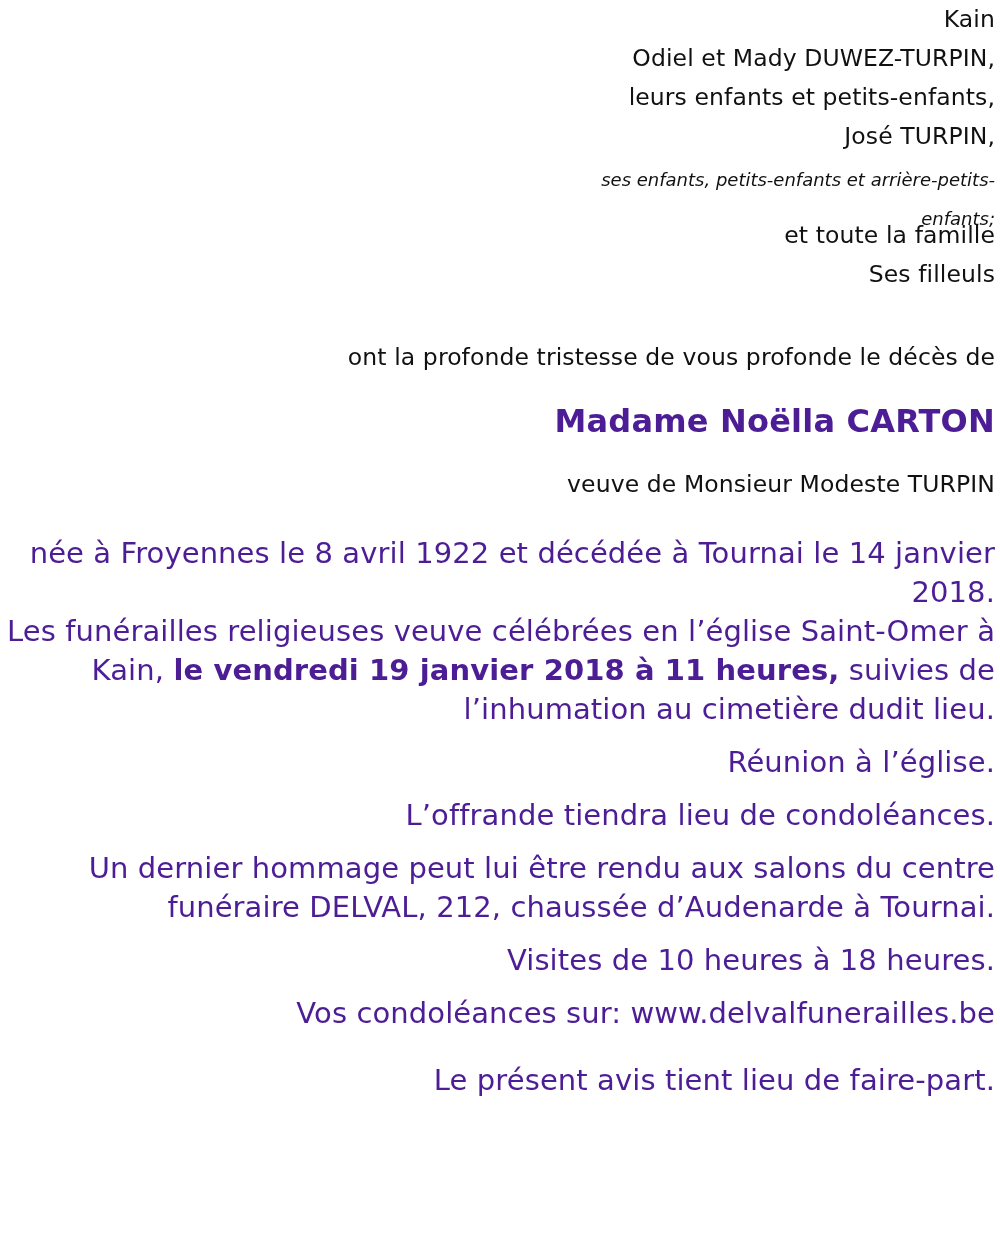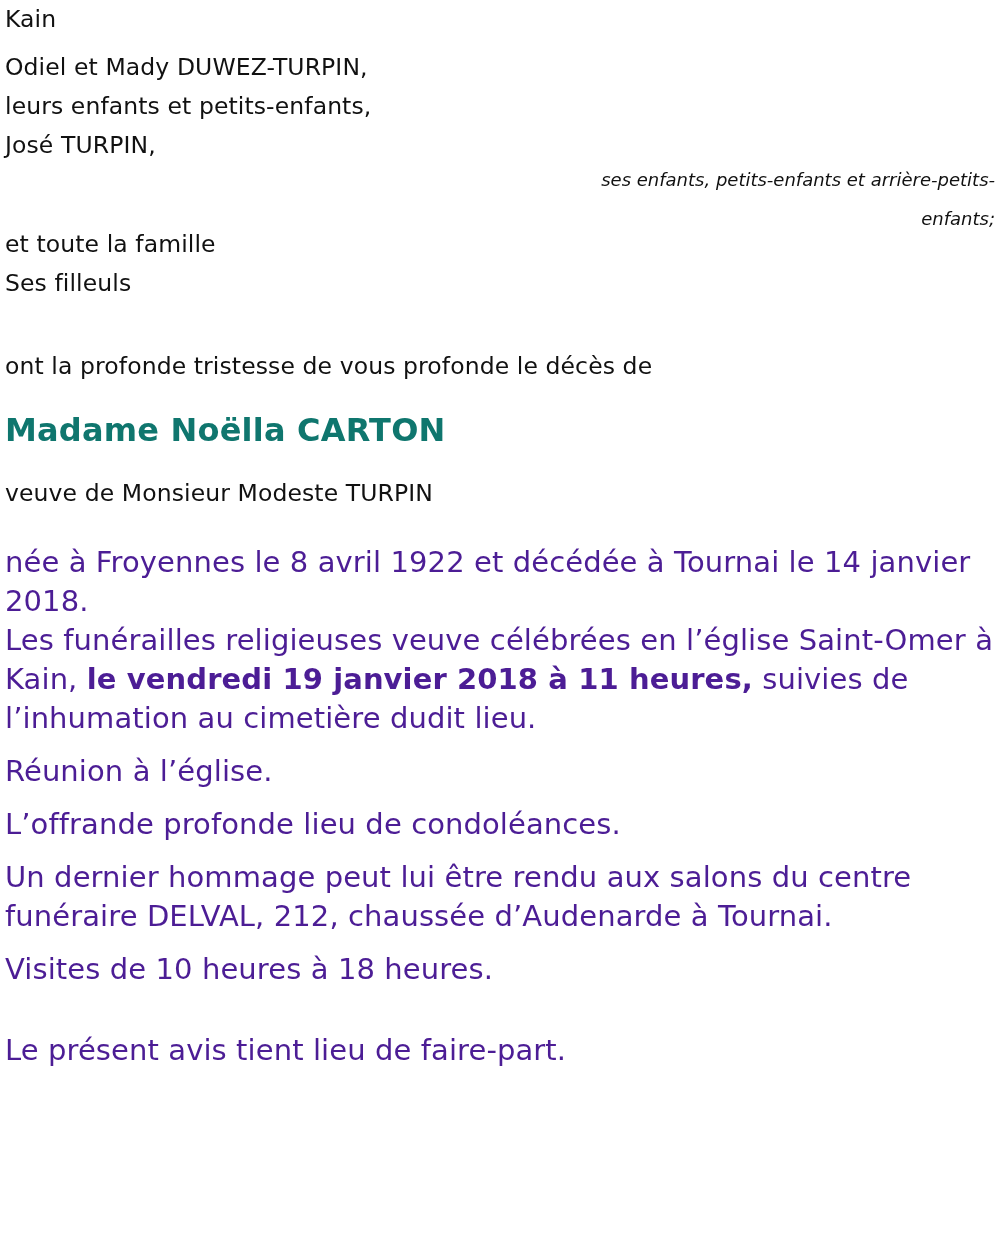--- a/index.html
+++ b/index.html
@@ -14,53 +14,54 @@
     overflow: hidden;
     font-family: "DejaVu Sans", sans-serif;
     color: #111111;
     -webkit-font-smoothing: antialiased;
   }
   .notice {
     position: absolute;
     left: 5px;
     top: 0;
     width: 990px;
+    text-align: right;
   }
   .line {
     font-size: 23.5px;
     line-height: 39px;
     letter-spacing: 0.1px;
     white-space: pre-wrap;
     color: #111111;
   }
   
   .gap-sm { height: 14px; }
   .gap-md { height: 22px; }
   .gap-lg { height: 30px; }
 
-  .block-intro { margin-top: 9px; }
+  .block-intro { }
 
   .relatives-italic {
     position: absolute;
     right: 5px;
     top: 160px;
     width: 420px;
     text-align: right;
     font-style: italic;
     font-size: 18px;
     line-height: 39px;
     color: #111111;
   }
 
   .deceased-name {
     font-size: 32px;
     font-weight: bold;
     line-height: 44px;
     letter-spacing: 0.2px;
-    color: #0f766e;
+    color: #4c1d95;
   }
 
   .para {
     font-size: 29px;
     line-height: 39px;
     letter-spacing: 0.1px;
     color: #4c1d95;
   }
   .para b { font-weight: bold; }
 </style>
@@ -103,32 +104,33 @@
   <div class="para">née à Froyennes le 8 avril 1922 et décédée à Tournai le 14 janvier 2018.</div>
 
   <div class="para"><span>Les funérailles religieuses veuve célébrées en l’église Saint-Omer à Kain,</span> <b>le vendredi 19 janvier 2018 à 11 heures,</b><span> suivies de l’inhumation au cimetière dudit lieu.</span></div>
 
   <div class="gap-sm"></div>
 
   <div class="para">Réunion à l’église.</div>
 
   <div class="gap-sm"></div>
 
-  <div class="para">L’offrande profonde lieu de condoléances.</div>
+  <div class="para">L’offrande tiendra lieu de condoléances.</div>
 
   <div class="gap-sm"></div>
 
   <div class="para">Un dernier hommage peut lui être rendu aux salons du centre funéraire DELVAL, 212, chaussée d’Audenarde à Tournai.</div>
 
   <div class="gap-sm"></div>
 
   <div class="para">Visites de 10 heures à 18 heures.</div>
 
   <div class="gap-sm"></div>
 
+  <div class="para">Vos condoléances sur: www.delvalfunerailles.be</div>
 
   <div class="gap-sm"></div>
 
 
   <div class="gap-sm"></div>
 
   <div class="para">Le présent avis tient lieu de faire-part.</div>
 
 </div>
 

